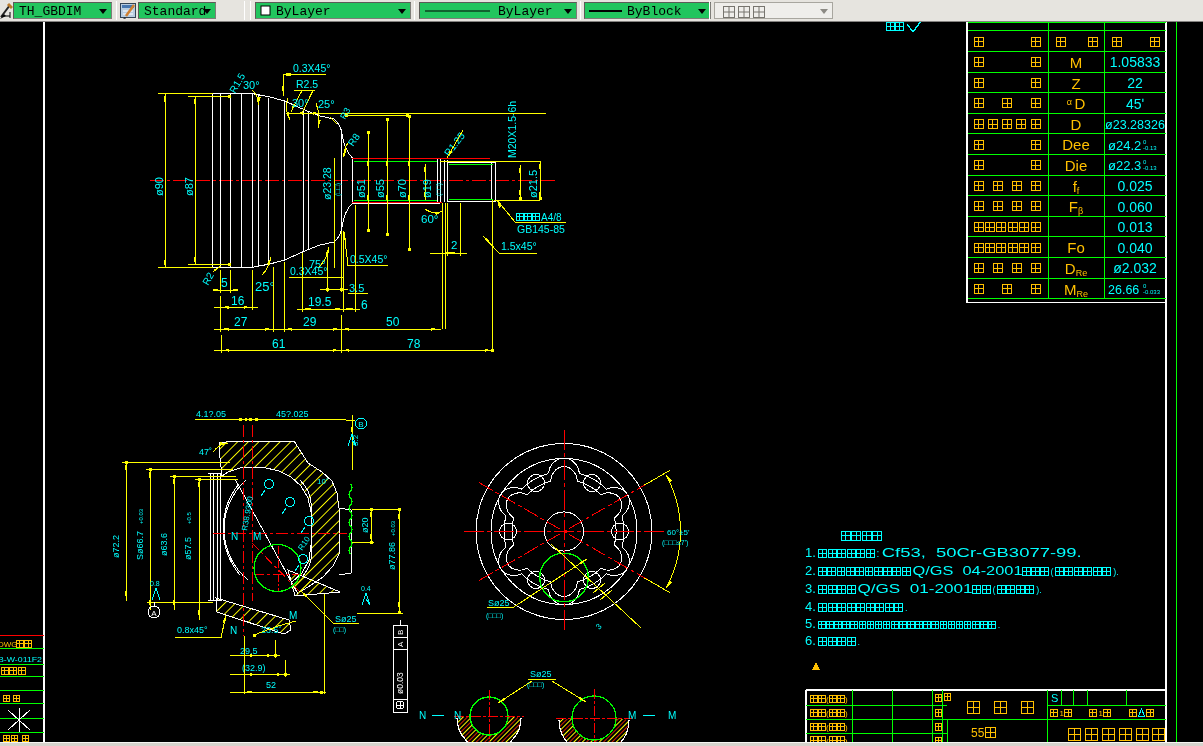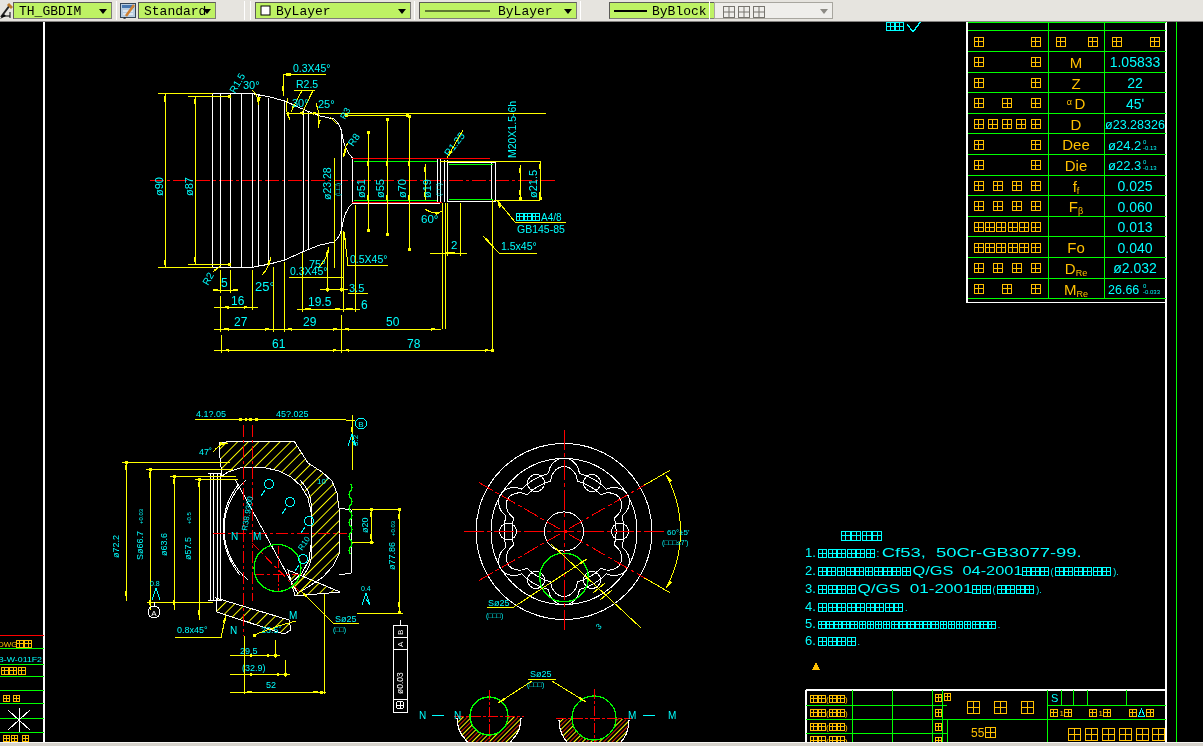--- a/index.html
+++ b/index.html
@@ -1,16 +1,16 @@
 <!DOCTYPE html>
 <html><head><meta charset="utf-8"><style>
 html,body{margin:0;padding:0;background:#000;width:1203px;height:746px;overflow:hidden}
 *{box-sizing:border-box}
 #toolbar{position:absolute;left:0;top:0;width:1203px;height:22px;background:#e6e4df;border-bottom:1px solid #848280}
-.combo{position:absolute;top:2px;height:17px;background:#bef264;border:1px solid #7e7d78;border-top-color:#5c5b57;border-left-color:#5c5b57;font-family:"Liberation Mono",monospace;font-size:13px;color:#000}
+.combo{position:absolute;top:2px;height:17px;background:#22c55e;border:1px solid #7e7d78;border-top-color:#5c5b57;border-left-color:#5c5b57;font-family:"Liberation Mono",monospace;font-size:13px;color:#000}
 .combo .t{position:absolute;left:5px;top:1px;white-space:pre}
 .arr{position:absolute;right:4px;top:6px;width:0;height:0;border-left:4px solid transparent;border-right:4px solid transparent;border-top:5px solid #000}
 .sep{position:absolute;top:1px;width:1px;height:19px;background:#9b9992;border-right:1px solid #fff}
 #status{position:absolute;left:0;top:742px;width:1203px;height:4px;background:#d6d3cc;border-top:1px solid #f5f4f1}
 </style></head>
 <body>
 <div style="position:absolute;left:0;top:22px;width:1203px;height:720px;background:#000"></div>
 <svg width="1203" height="746" viewBox="0 0 1203 746" style="position:absolute;left:0;top:0" shape-rendering="crispEdges">
 <defs>
 <pattern id="h1" width="7.5" height="7.5" patternTransform="rotate(45)" patternUnits="userSpaceOnUse">
@@ -620,21 +620,21 @@
     </div>
  <div class="sep" style="left:414px"></div>
  <div class="combo" style="left:419px;width:158px">
       <span class="t" style="left:78px">ByLayer</span>
       <span class="arr"></span>
    <svg width="70" height="15" style="position:absolute;left:4px;top:0">
         <line x1="1" y1="8" x2="66" y2="8" stroke="#000"></line>
       </svg>
     </div>
  <div class="sep" style="left:580px"></div>
- <div class="combo" style="left:609px;width:127px">
+ <div class="combo" style="left:584px;width:127px">
       <span class="t" style="left:42px">ByBlock</span>
       <span class="arr"></span>
    <svg width="40" height="15" style="position:absolute;left:3px;top:0">
         <line x1="1" y1="8" x2="34" y2="8" stroke="#000" stroke-width="2"></line>
       </svg>
     </div>
  <div class="sep" style="left:709px"></div>
  <div class="combo" style="left:714px;width:119px;background:#efeeeb;border-color:#a8a69f">
    <svg width="44" height="17" style="position:absolute;left:8px;top:2px">
         <g fill="none" stroke="#77756f">

